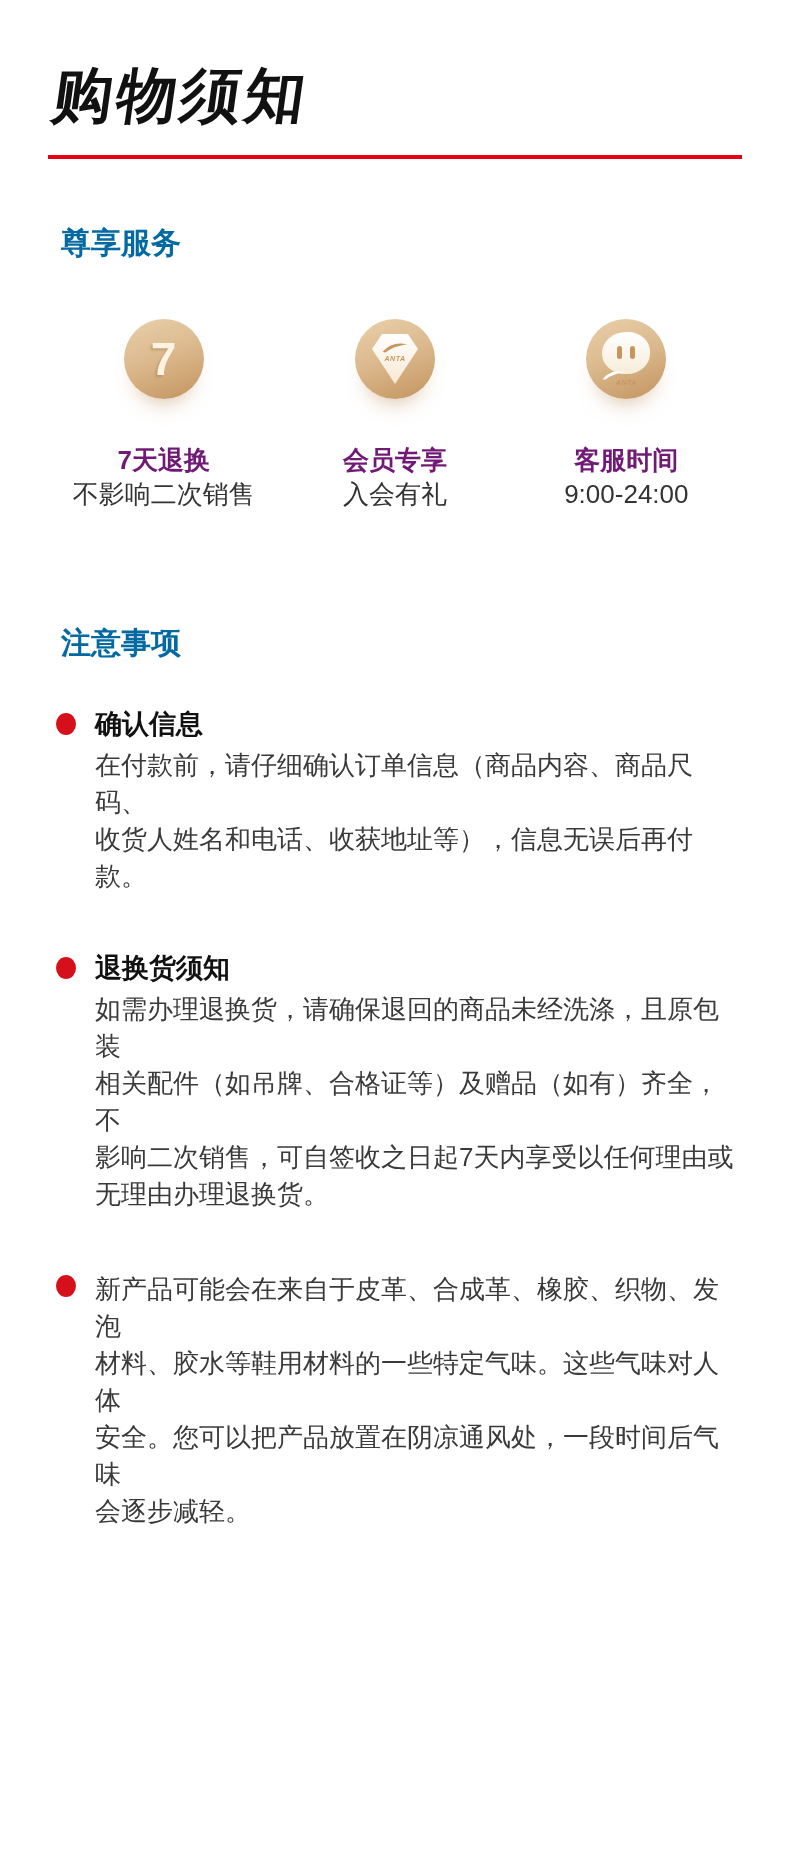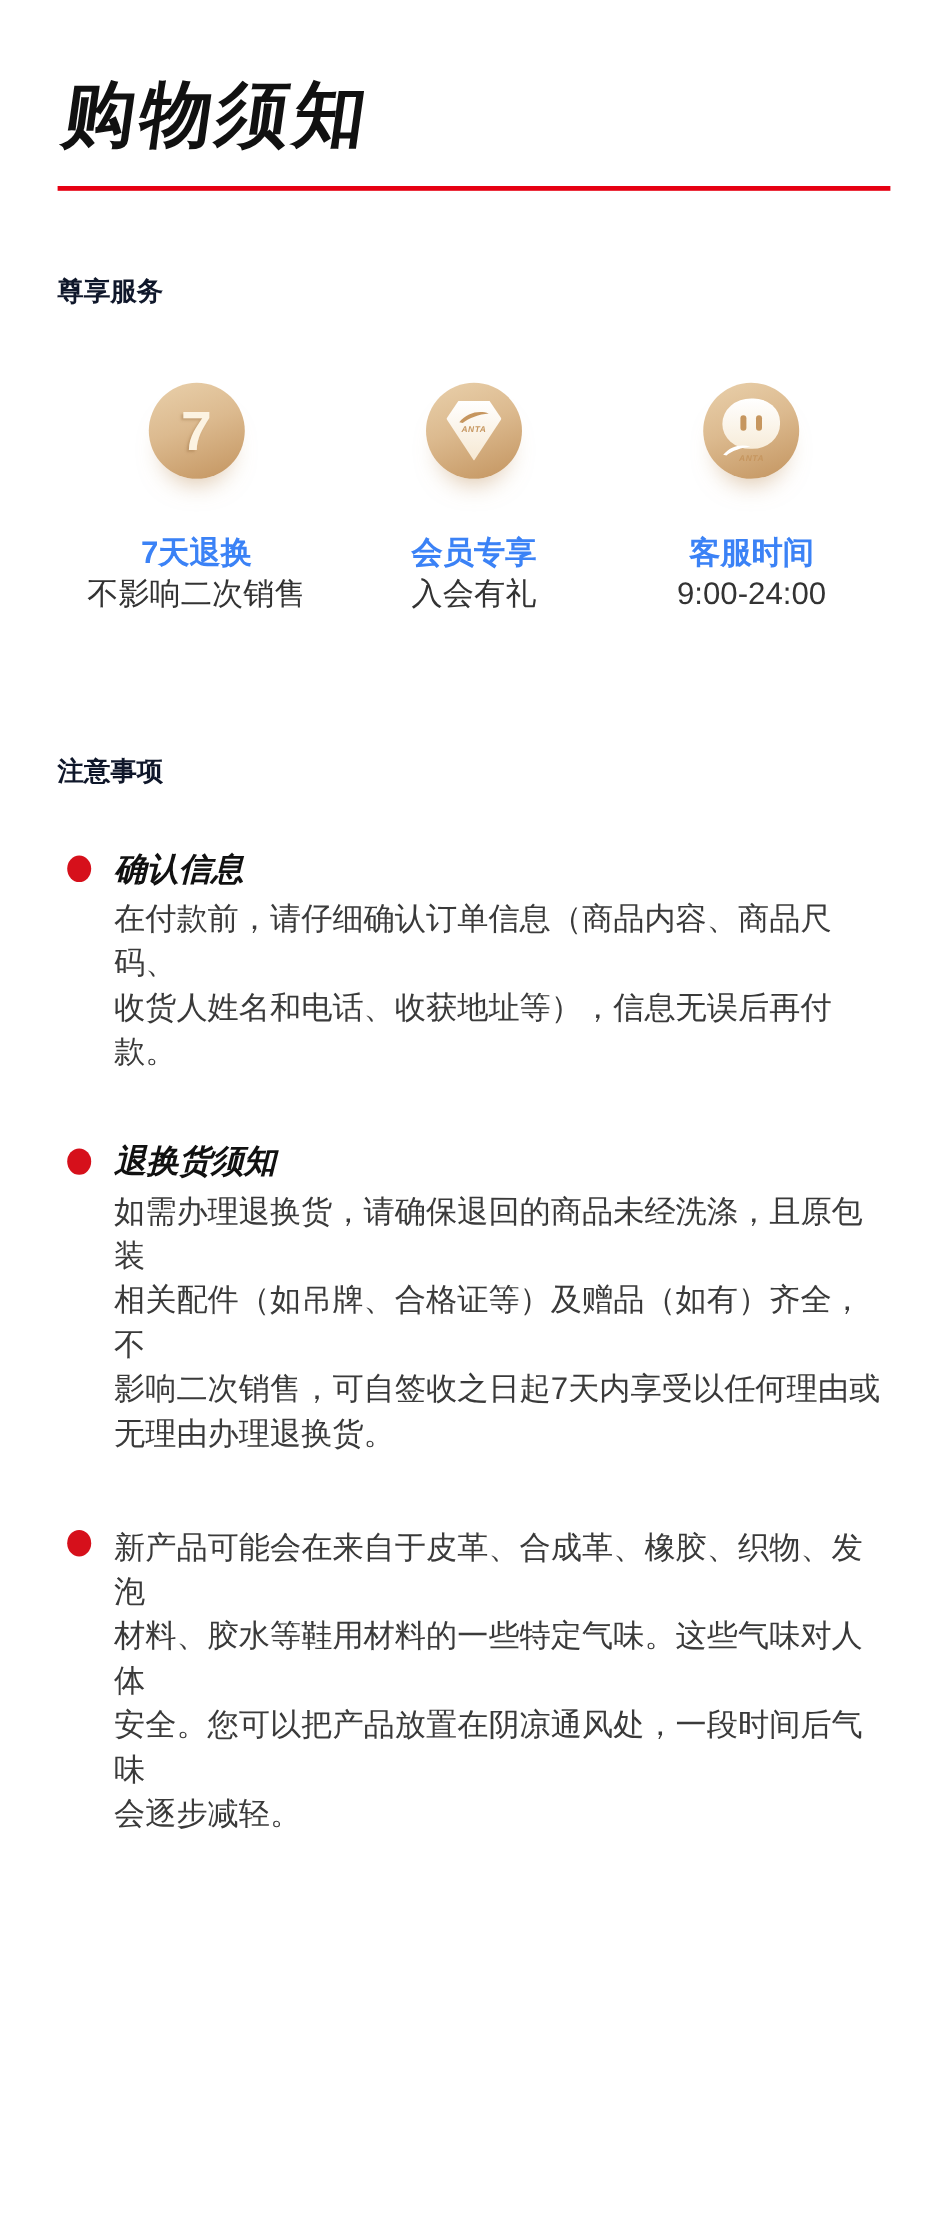--- a/index.html
+++ b/index.html
@@ -25,24 +25,24 @@
   }
   .title-rule {
     margin-top: 21px;
     height: 4px;
     width: 100%;
     background: #e60012;
   }
 
   
   .section-heading {
-    margin: 0;
-    font-size: 22px;
+    margin: 13px;
+    font-size: 30px;
     font-weight: bold;
-    color: #0f172a;
+    color: #0369a1;
     line-height: 36px;
   }
   .services-heading { margin-top: 66px; }
   .notes-heading { margin-top: 116px; }
 
   
   .services-row {
     margin-top: 58px;
     display: flex;
   }
@@ -99,21 +99,21 @@
   }
   .cs-swoosh path { fill: #ffffff; }
   .cs-label {
     display: block;
     font-size: 7px; font-weight: bold; font-style: italic;
     color: #c6965f; letter-spacing: 0.5px; margin-top: -2px;
   }
 
   .svc-title {
     margin-top: 46px;
-    font-size: 26px; font-weight: bold; color: #3b82f6;
+    font-size: 26px; font-weight: bold; color: #701a75;
     line-height: 30px;
   }
   .svc-sub {
     margin-top: 4px;
     font-size: 26px; color: #333;
     line-height: 30px;
   }
 
   
   .notes-list { margin-top: 48px; }
@@ -126,21 +126,20 @@
   .note-bullet {
     position: absolute; left: 8px; top: 4px;
     width: 20px; height: 22px;
     background: #d6101b;
     border-radius: 50%;
   }
   .note-title {
     margin: 0;
     font-size: 27px; font-weight: bold; color: #111;
     line-height: 30px;
-    font-style: italic;
   }
   .note-body {
     margin: 8px 0 0 0;
     font-size: 26px; color: #3a3a3a;
     line-height: 37px;
     white-space: pre-line;
   }
 </style>
 </head>
 <body>

